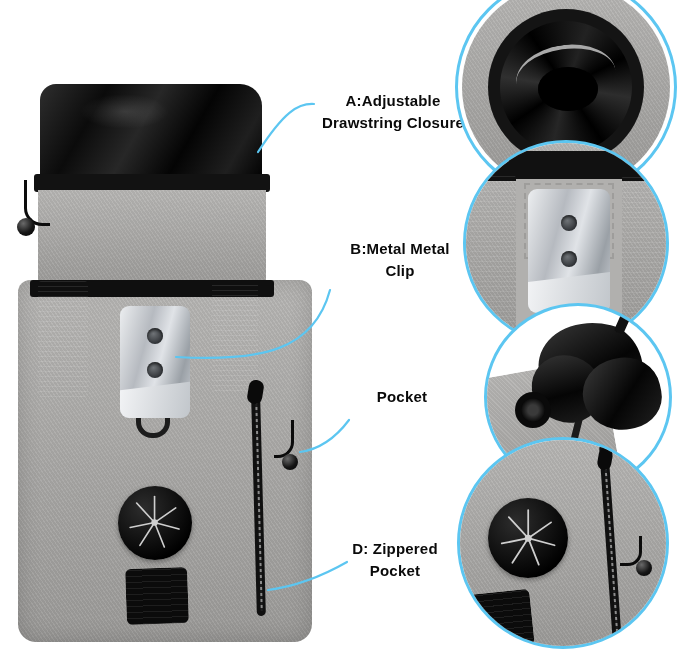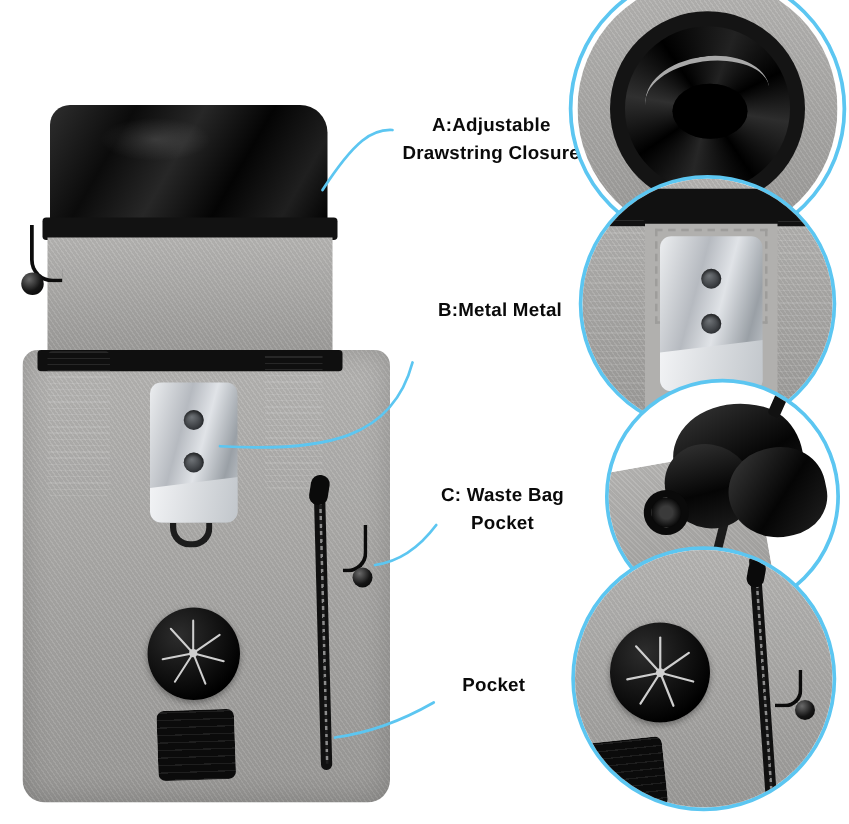--- a/index.html
+++ b/index.html
@@ -173,26 +173,27 @@
     </div>
     <div class="velcro bf-velcro"></div>
   </div>
 
   <div class="callout-label label-a">
     <div>A:Adjustable</div>
     <div>Drawstring Closure</div>
   </div>
   <div class="callout-label label-b">
     <div>B:Metal Metal</div>
+    <div>Clip</div>
   </div>
   <div class="callout-label label-c">
-    <div>C: Waste Bag</div>
     <div>Pocket</div>
   </div>
   <div class="callout-label label-d">
+    <div>D: Zippered</div>
     <div>Pocket</div>
   </div>
 
   <div class="detail detail-a">
     <div class="da-outer gray"></div>
     <div class="da-binding"></div>
     <div class="da-fabric"></div>
     <div class="da-cord"></div>
     <div class="da-hole"></div>
   </div>

